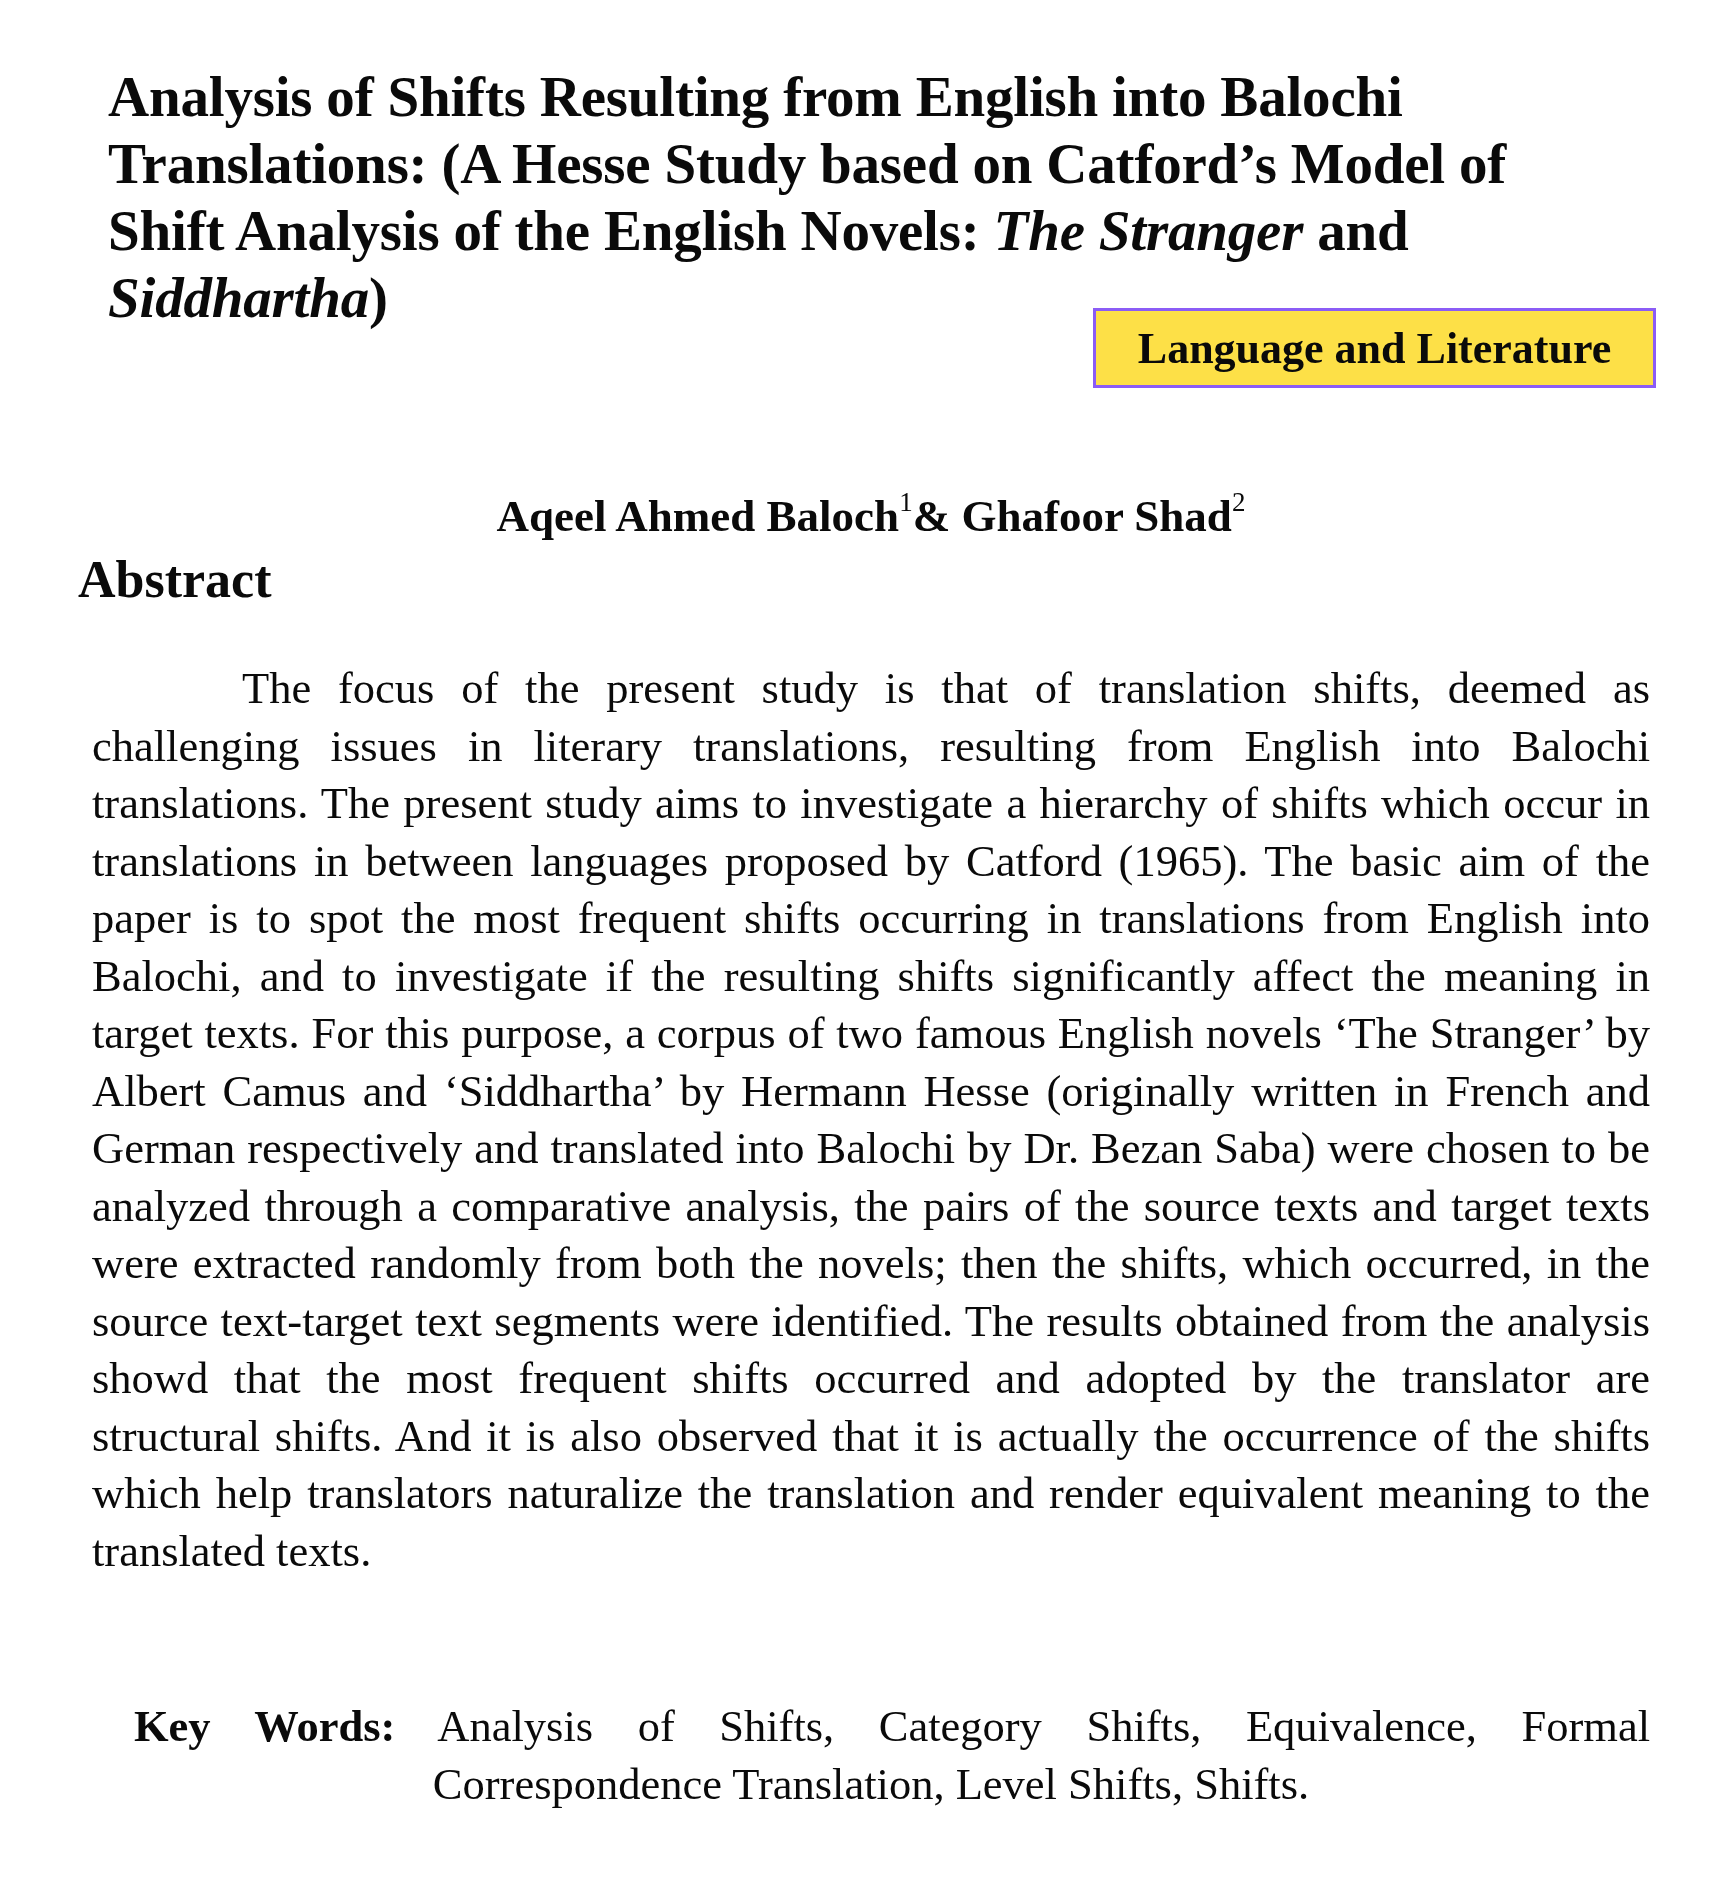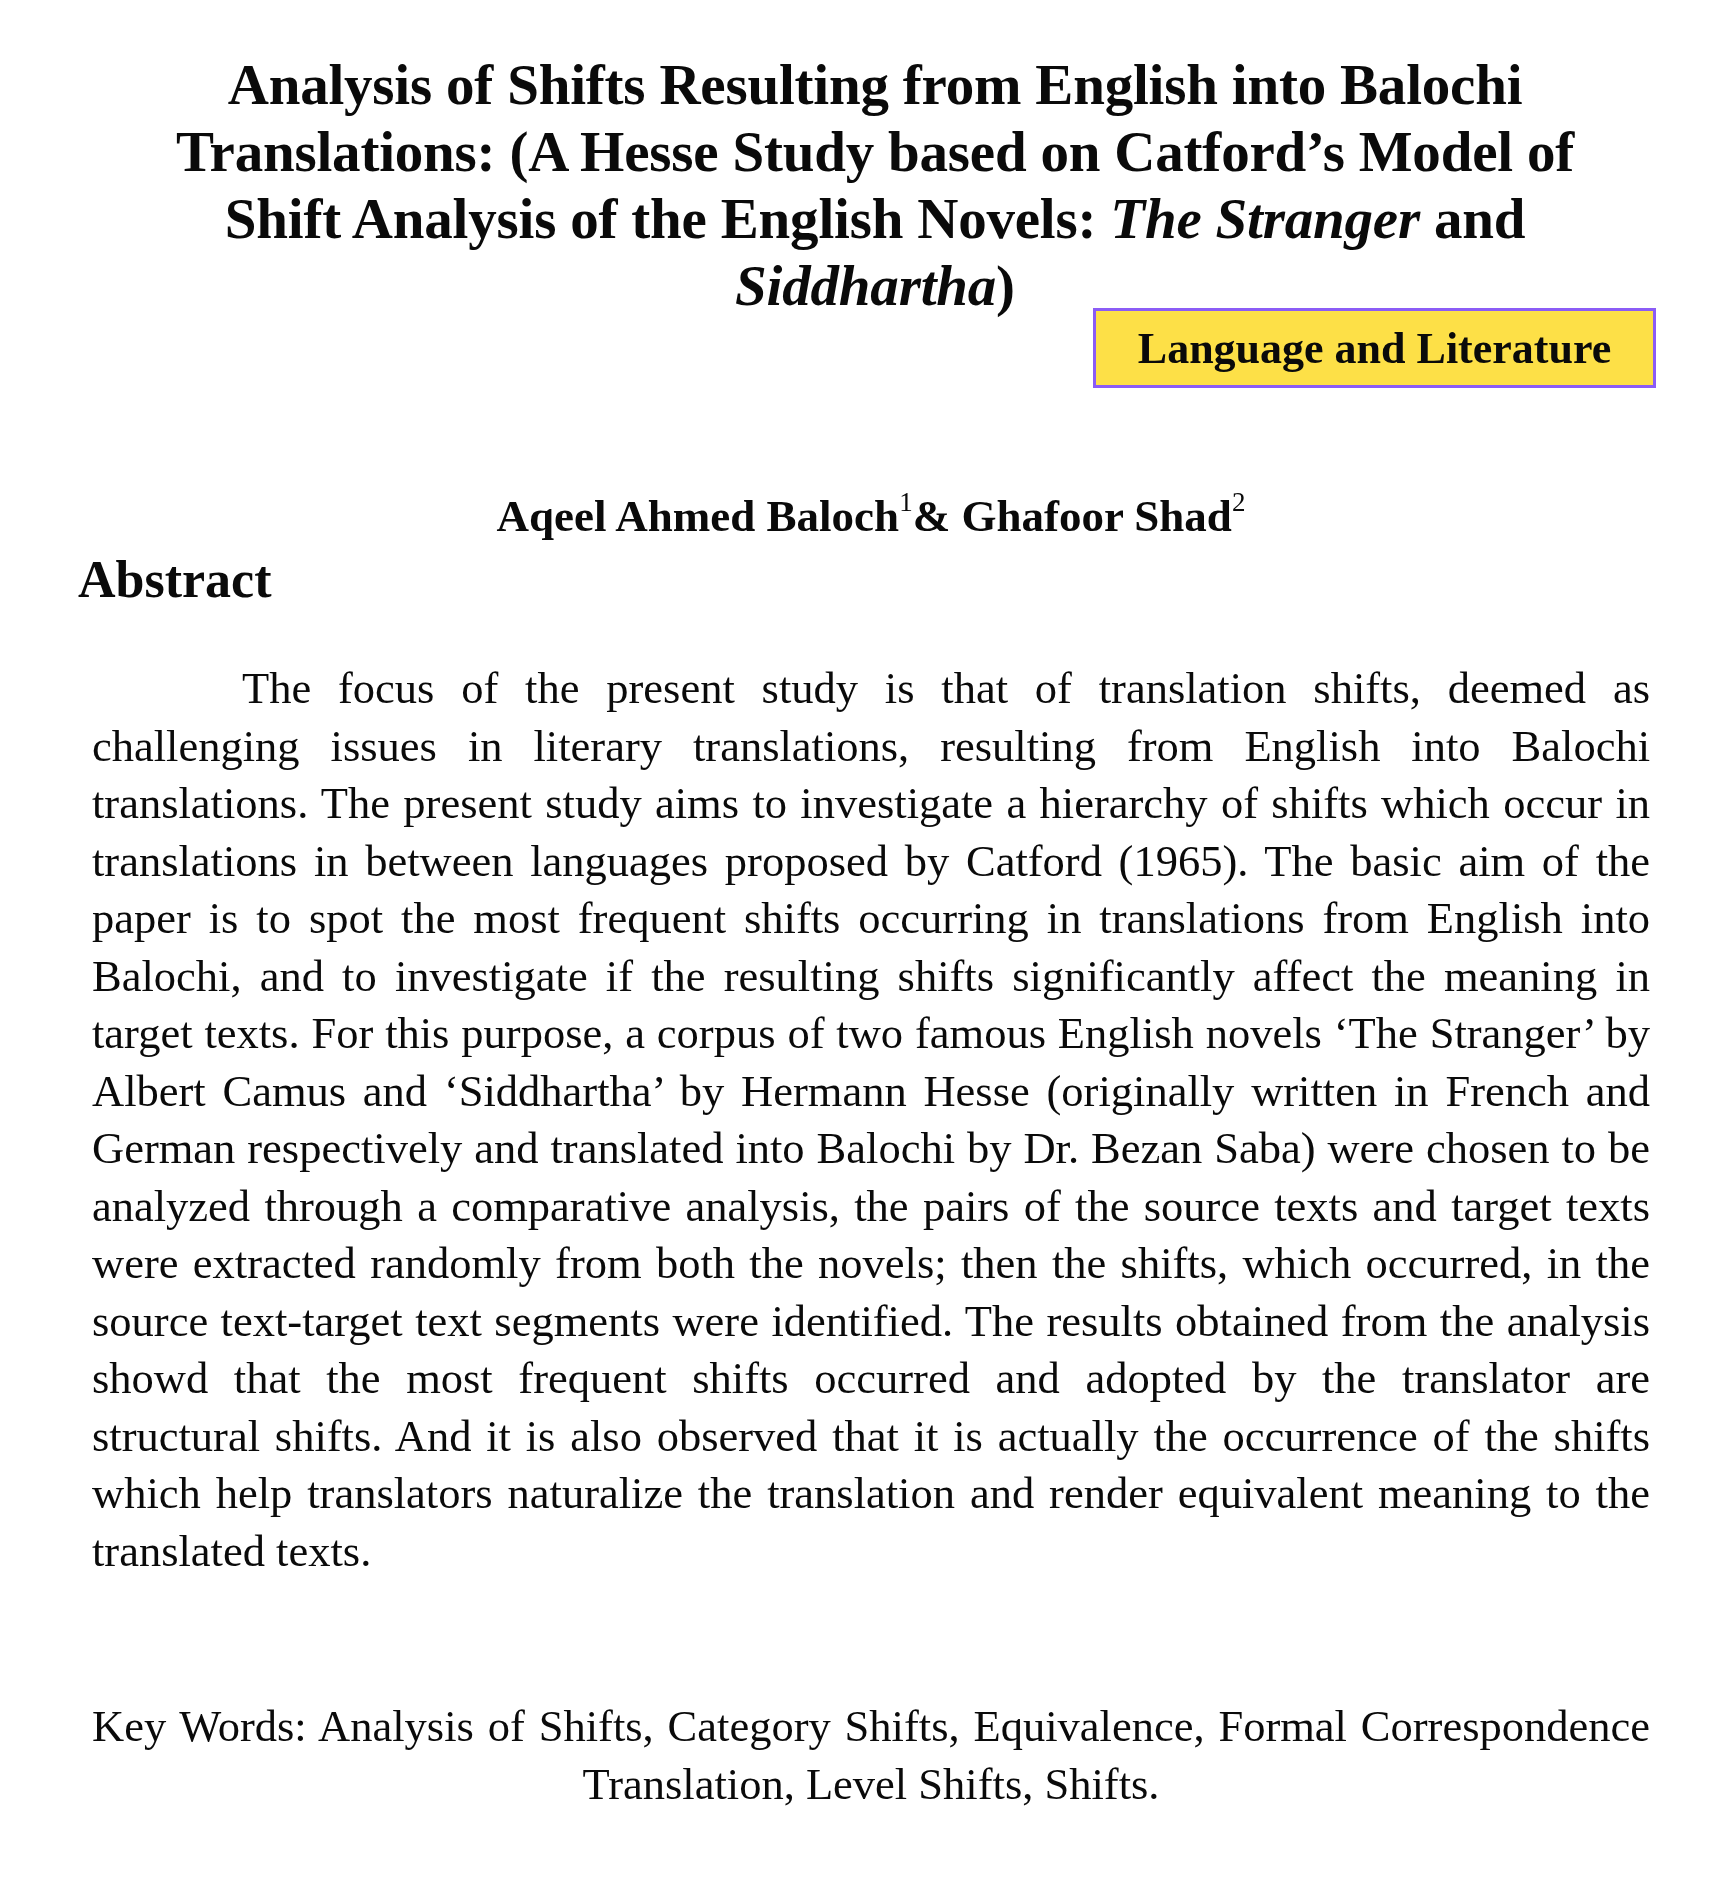--- a/index.html
+++ b/index.html
@@ -13,22 +13,21 @@
     position: relative;
     overflow: hidden;
     color: #0a0a0a;
     font-family: "Liberation Serif", "DejaVu Serif", serif;
   }
   .title {
     position: absolute;
     left: 92px;
     width: 1558px;
     top: 47px;
-    margin: 4px;
-    text-align: center;
+    margin: 16px;
     font-weight: bold;
     font-size: 57px;
     line-height: 67px;
     letter-spacing: -0.2px;
   }
   .title .title-line { display: block; white-space: nowrap; }
   .title em { }
   .category-box {
     position: absolute;
     left: 1093px;
@@ -87,21 +86,21 @@
     position: absolute;
     left: 92px;
     width: 1558px;
     top: 1697px;
     margin: 0;
     font-size: 44.5px;
     line-height: 58px;
     text-align: justify;
     text-align-last: center;
   }
-  .keywords .kw-label { font-weight: normal; }
+  .keywords .kw-label { font-weight: bold; margin-left: 42px; }
 </style>
 </head>
 <body>
 
 <h1 class="title">
   <span class="title-line">Analysis of Shifts Resulting from English into Balochi</span>
   <span class="title-line">Translations: (A Hesse Study based on Catford’s Model of</span>
   <span class="title-line"><span>Shift Analysis of the English Novels: </span><em>The Stranger</em><span> and</span></span>
   <span class="title-line"><em>Siddhartha</em><span>)</span></span>
 </h1>

